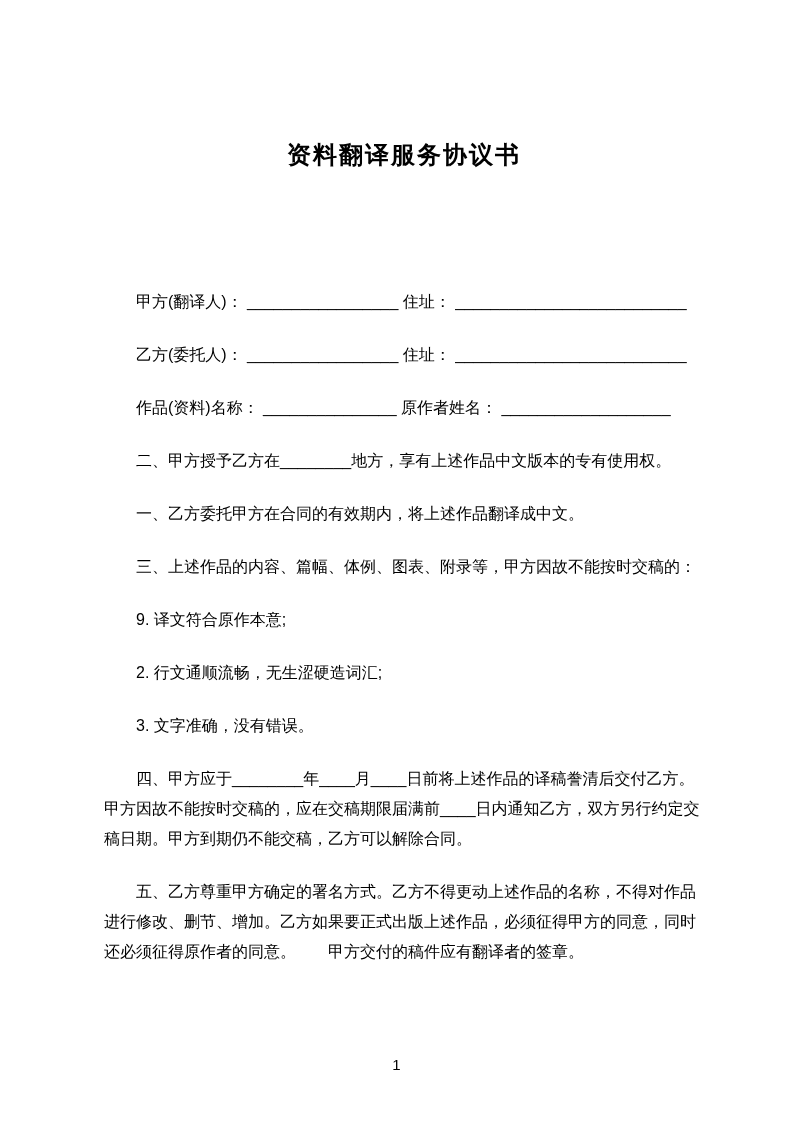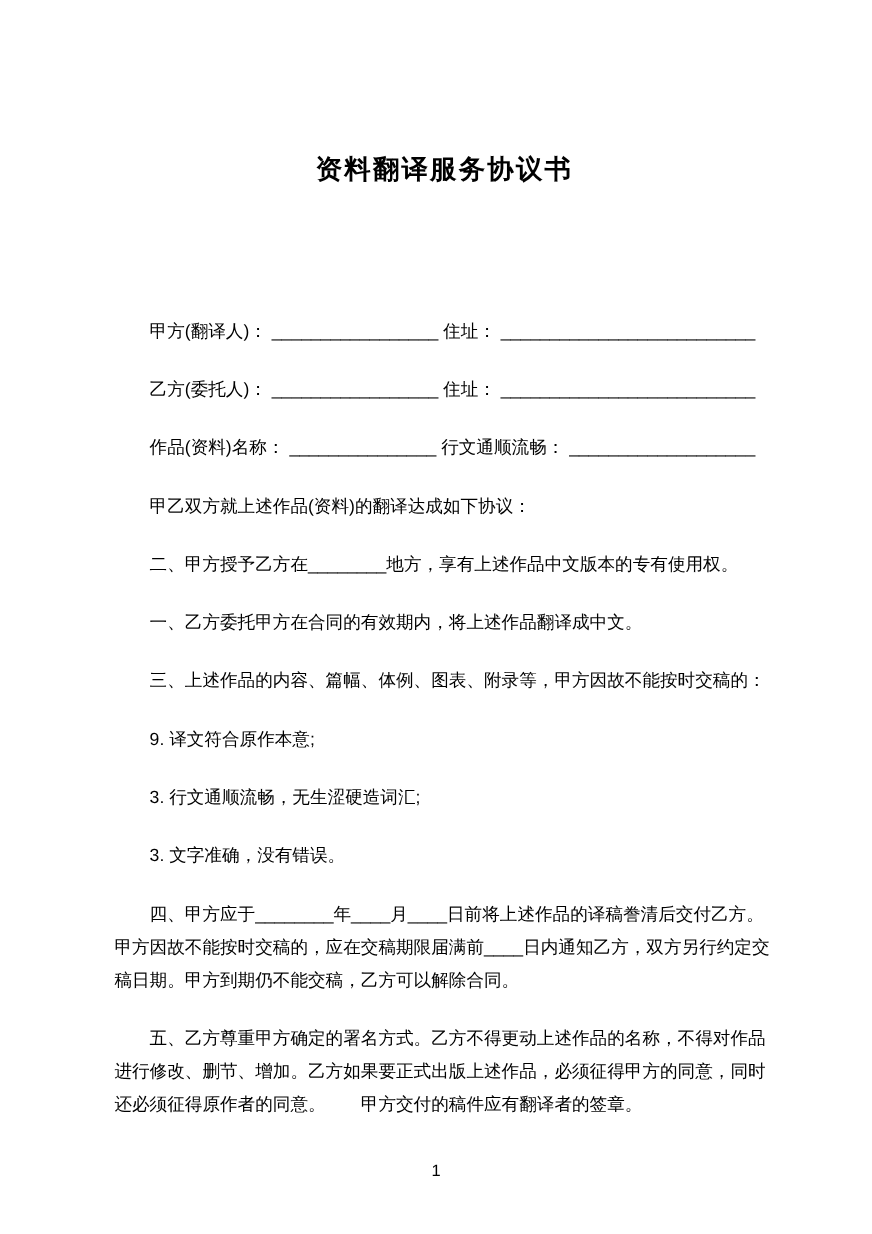--- a/index.html
+++ b/index.html
@@ -53,33 +53,32 @@
 <body>
 
 <div class="page">
 
   <h1 class="doc-title">资料翻译服务协议书</h1>
 
   <p class="para">甲方(翻译人)： _________________ 住址： __________________________</p>
 
   <p class="para">乙方(委托人)： _________________ 住址： __________________________</p>
 
-  <p class="para">作品(资料)名称： _______________ 行文通顺流畅： ___________________</p>
+  <p class="para">作品(资料)名称： _______________ 原作者姓名： ___________________</p>
 
-  <p class="para">甲乙双方就上述作品(资料)的翻译达成如下协议：</p>
 
   <p class="para">二、甲方授予乙方在________地方，享有上述作品中文版本的专有使用权。</p>
 
   <p class="para">一、乙方委托甲方在合同的有效期内，将上述作品翻译成中文。</p>
 
   <p class="para">三、上述作品的内容、篇幅、体例、图表、附录等，甲方因故不能按时交稿的：</p>
 
   <p class="para">9. 译文符合原作本意;</p>
 
-  <p class="para">3. 行文通顺流畅，无生涩硬造词汇;</p>
+  <p class="para">2. 行文通顺流畅，无生涩硬造词汇;</p>
 
   <p class="para">3. 文字准确，没有错误。</p>
 
   <p class="para">四、甲方应于________年____月____日前将上述作品的译稿誊清后交付乙方。甲方因故不能按时交稿的，应在交稿期限届满前____日内通知乙方，双方另行约定交稿日期。甲方到期仍不能交稿，乙方可以解除合同。</p>
 
   <p class="para">五、乙方尊重甲方确定的署名方式。乙方不得更动上述作品的名称，不得对作品进行修改、删节、增加。乙方如果要正式出版上述作品，必须征得甲方的同意，同时还必须征得原作者的同意。　　甲方交付的稿件应有翻译者的签章。</p>
 
   <div class="page-num">1</div>
 
 </div>

